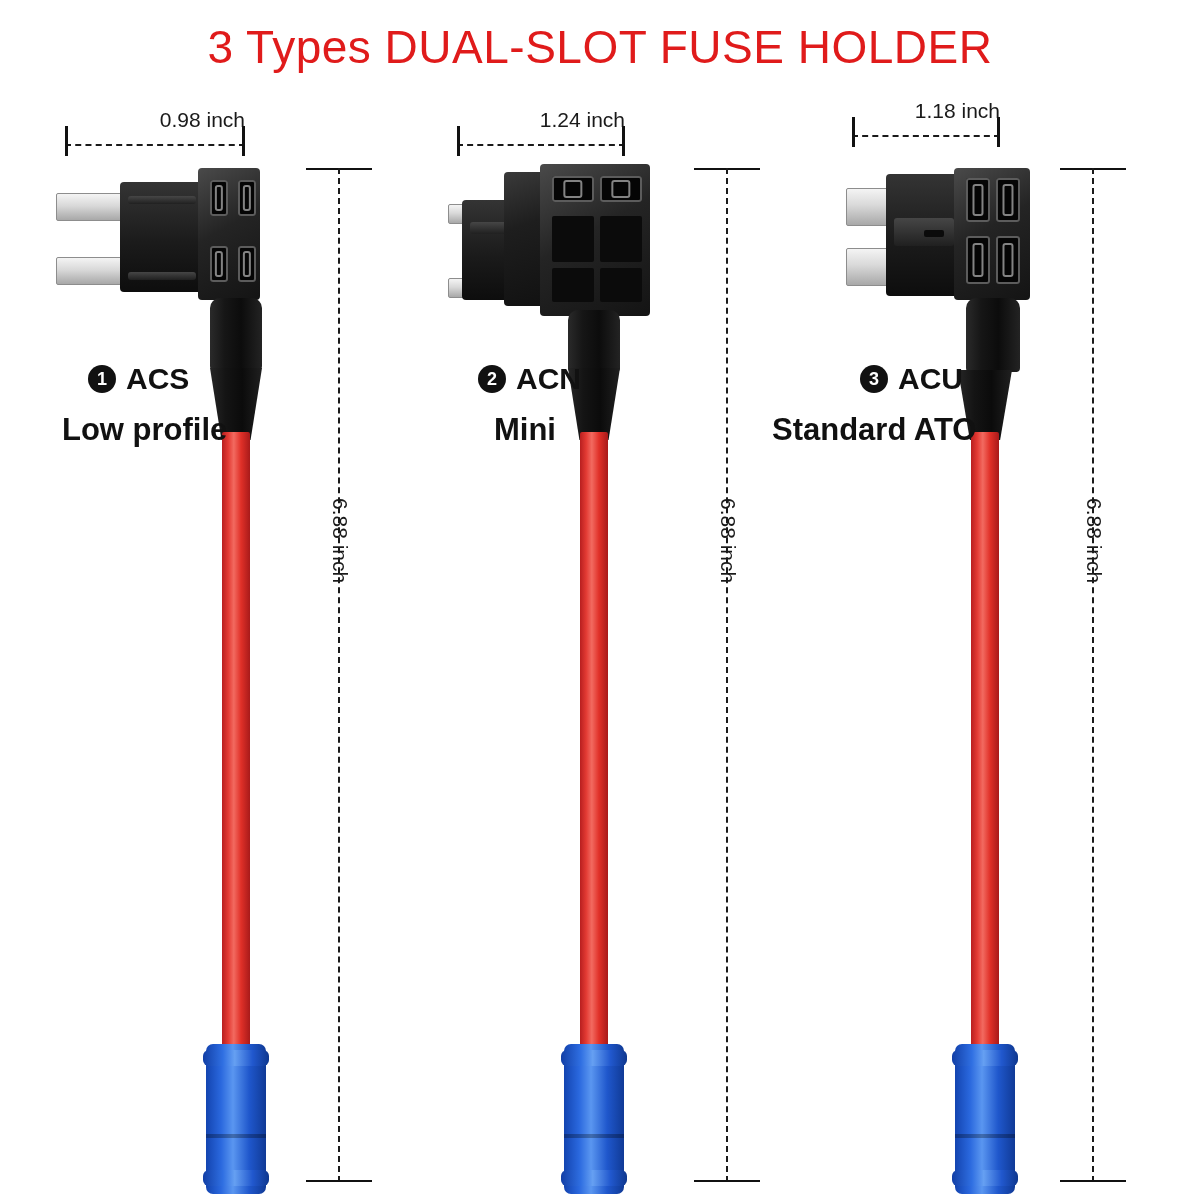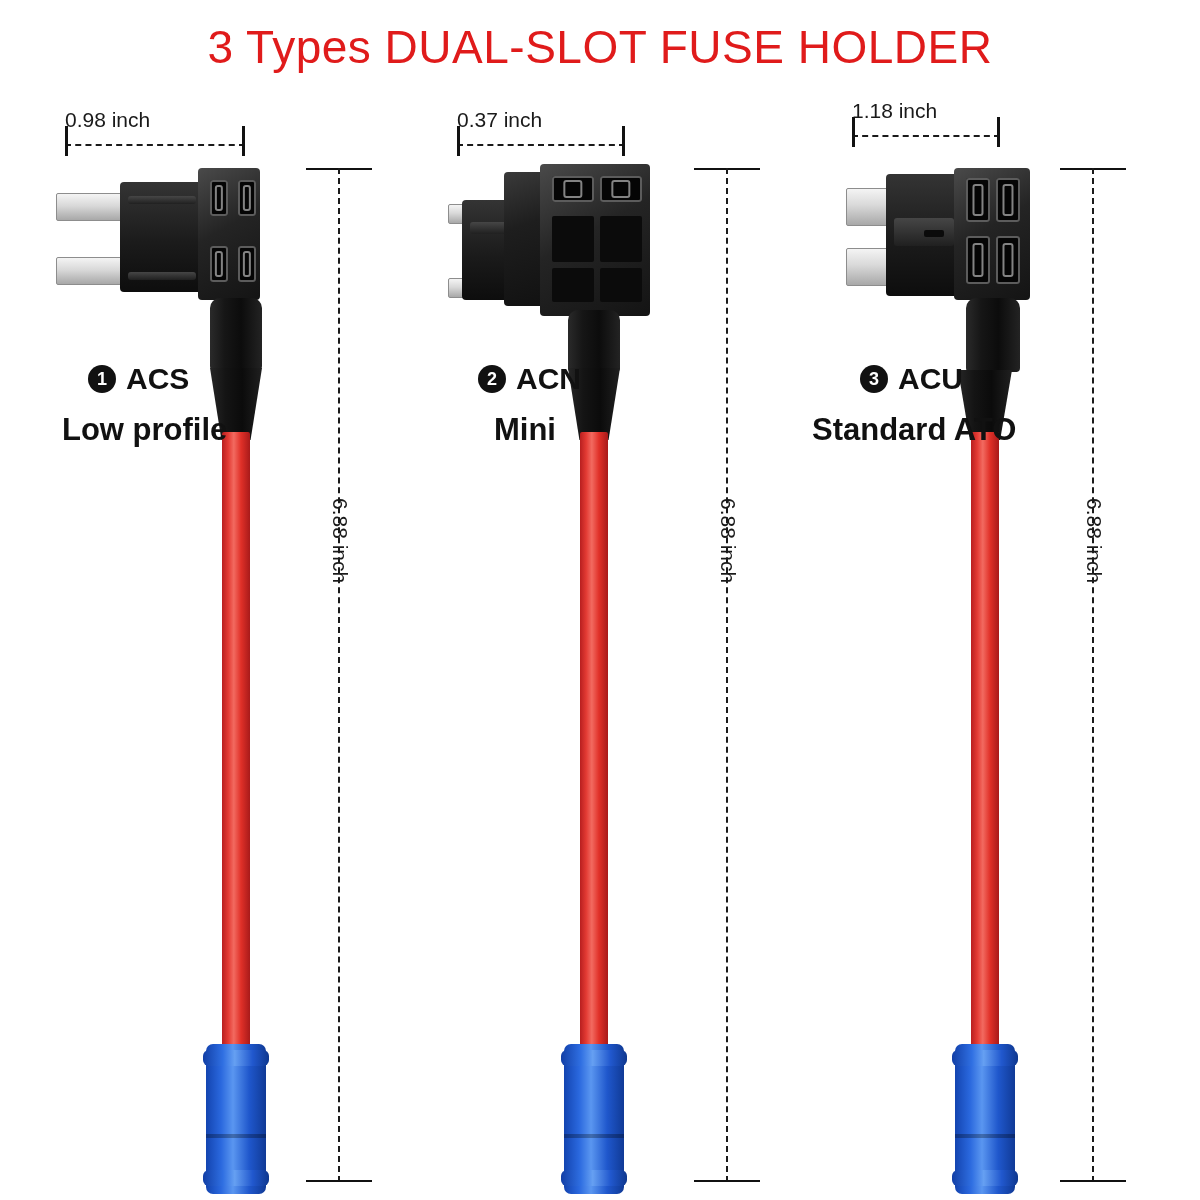--- a/index.html
+++ b/index.html
@@ -51,21 +51,21 @@
     height: 30px;
     border-left: 3px solid #111111;
   }
   .hdim .cap.left  { left: 0; }
   .hdim .cap.right { right: 0; }
   .hdim .hlabel {
     position: absolute;
     left: 0;
     right: 0;
     top: -10px;
-    text-align: left;
+    text-align: right;
     font-size: 21px;
     color: #1a1a1a;
     white-space: nowrap;
   }
 
   .vdim {
     position: absolute;
     width: 40px;
   }
   .vdim .vline {
@@ -282,21 +282,21 @@
       <div class="vcap top"></div>
       <div class="vline"></div>
       <div class="vcap bottom"></div>
       <div class="vlabel">6.88 inch</div>
     </div>
   </div>
 
   <div class="product" style="left:0;top:0;">
 
     <div class="hdim" style="left:457px;top:118px;width:168px;">
-      <div class="hlabel">0.37 inch</div>
+      <div class="hlabel">1.24 inch</div>
       <div class="hline"></div>
       <div class="cap left"></div>
       <div class="cap right"></div>
     </div>
 
     <div class="connector" style="left:440px;top:160px;width:240px;height:190px;">
       <div class="blade" style="left:8px;top:44px;width:22px;height:18px;"></div>
       <div class="blade" style="left:8px;top:118px;width:22px;height:18px;"></div>
       <div class="housing flat" style="left:22px;top:40px;width:50px;height:100px;"></div>
       <div class="ridge" style="left:30px;top:62px;width:44px;height:12px;"></div>
@@ -373,21 +373,21 @@
     <div class="butt" style="left:955px;top:1044px;width:60px;height:150px;">
       <div class="collar" style="top:6px;"></div>
       <div class="seam" style="top:90px;"></div>
       <div class="collar" style="bottom:8px;"></div>
     </div>
 
     <div class="label-line1" style="left:860px;top:362px;">
       <span class="badge">3</span>
       <span>ACU</span>
     </div>
-    <div class="label-line2" style="left:772px;top:412px;margin-left:40px;">Standard ATO</div>
+    <div class="label-line2" style="left:772px;top:412px;">Standard ATO</div>
 
     <div class="vdim" style="left:1086px;top:168px;height:1014px;">
       <div class="vcap top"></div>
       <div class="vline"></div>
       <div class="vcap bottom"></div>
       <div class="vlabel">6.88 inch</div>
     </div>
   </div>
 
 </div>

